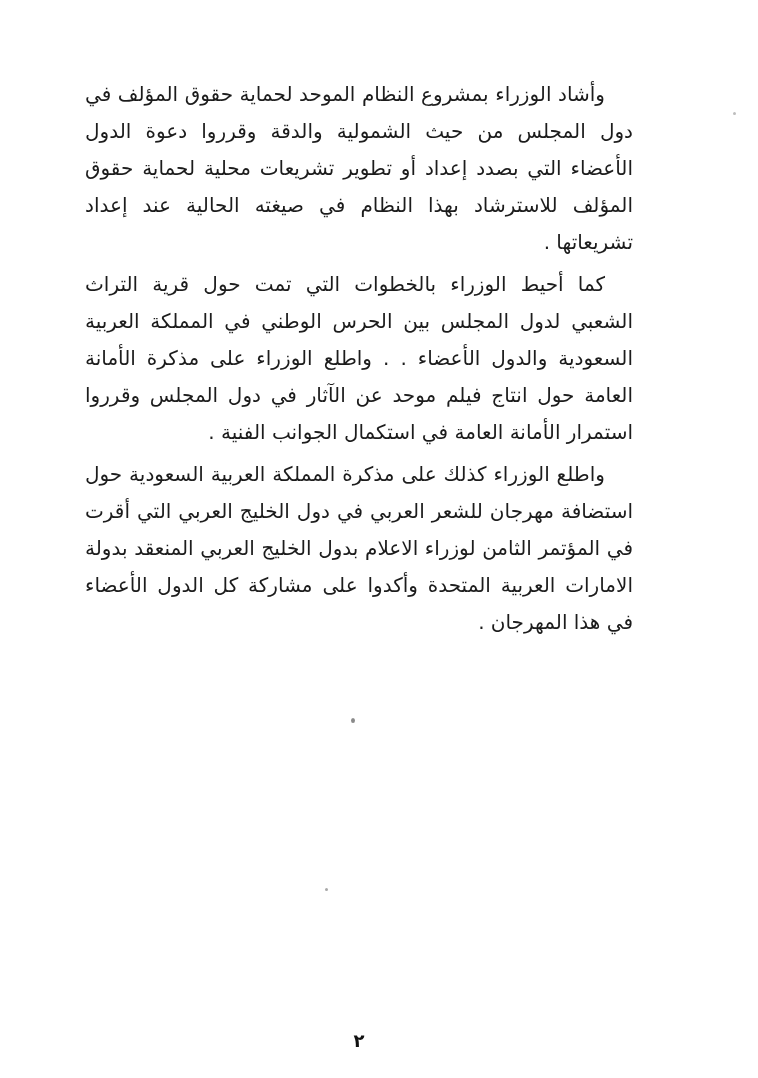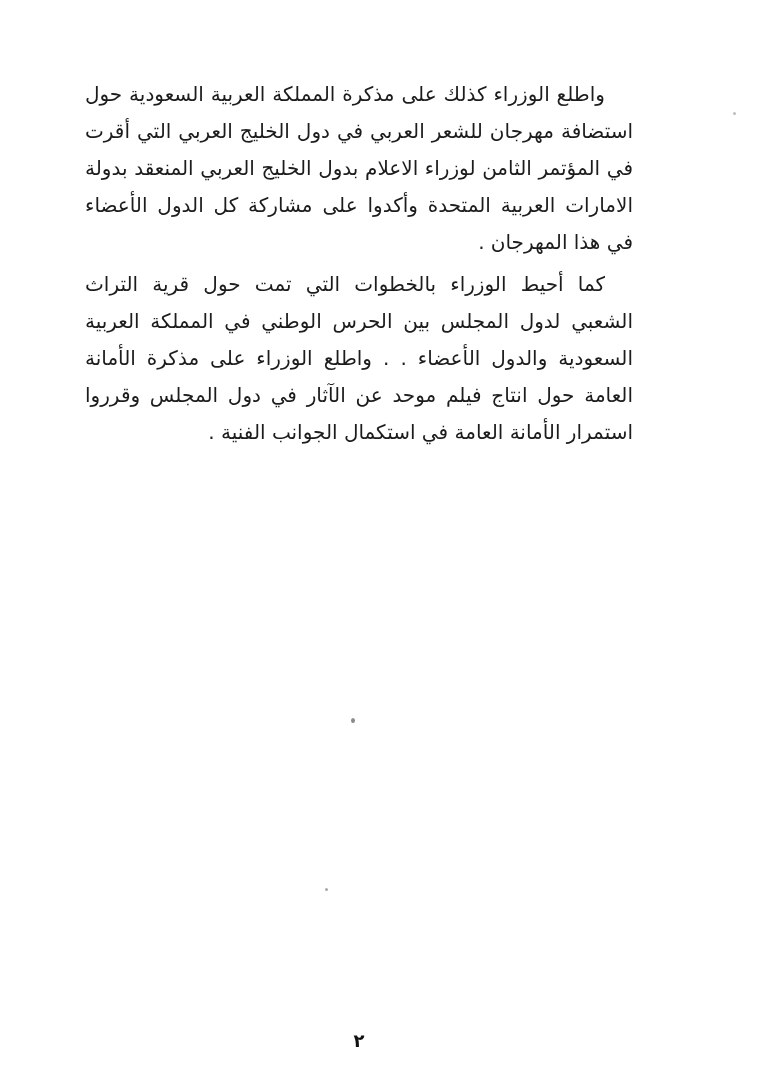--- a/index.html
+++ b/index.html
@@ -51,22 +51,23 @@
   .speck-1 { left: 351px; top: 718px; width: 4px; height: 5px; background: #8a8a8a; }
   .speck-2 { left: 325px; top: 888px; width: 3px; height: 3px; background: #a8a8a8; }
   .speck-3 { left: 733px; top: 112px; width: 3px; height: 3px; background: #bdbdbd; }
 </style>
 </head>
 <body>
 
 <div class="scan-page">
 
   <div class="text-block">
+    <p>وأشاد الوزراء بمشروع النظام الموحد لحماية حقوق المؤلف في دول المجلس من حيث الشمولية والدقة وقرروا دعوة الدول الأعضاء التي بصدد إعداد أو تطوير تشريعات محلية لحماية حقوق المؤلف للاسترشاد بهذا النظام في صيغته الحالية عند إعداد تشريعاتها .</p>
+    <p>كما أحيط الوزراء بالخطوات التي تمت حول قرية التراث الشعبي لدول المجلس بين الحرس الوطني في المملكة العربية السعودية والدول الأعضاء . . واطلع الوزراء على مذكرة الأمانة العامة حول انتاج فيلم موحد عن الآثار في دول المجلس وقرروا استمرار الأمانة العامة في استكمال الجوانب الفنية .</p>
     <p>واطلع الوزراء كذلك على مذكرة المملكة العربية السعودية حول استضافة مهرجان للشعر العربي في دول الخليج العربي التي أقرت في المؤتمر الثامن لوزراء الاعلام بدول الخليج العربي المنعقد بدولة الامارات العربية المتحدة وأكدوا على مشاركة كل الدول الأعضاء في هذا المهرجان .</p>
-    <p>كما أحيط الوزراء بالخطوات التي تمت حول قرية التراث الشعبي لدول المجلس بين الحرس الوطني في المملكة العربية السعودية والدول الأعضاء . . واطلع الوزراء على مذكرة الأمانة العامة حول انتاج فيلم موحد عن الآثار في دول المجلس وقرروا استمرار الأمانة العامة في استكمال الجوانب الفنية .</p>
   </div>
 
   <div class="page-number">٢</div>
 
   <div class="speck speck-1"></div>
   <div class="speck speck-2"></div>
   <div class="speck speck-3"></div>
 
 </div>
 

